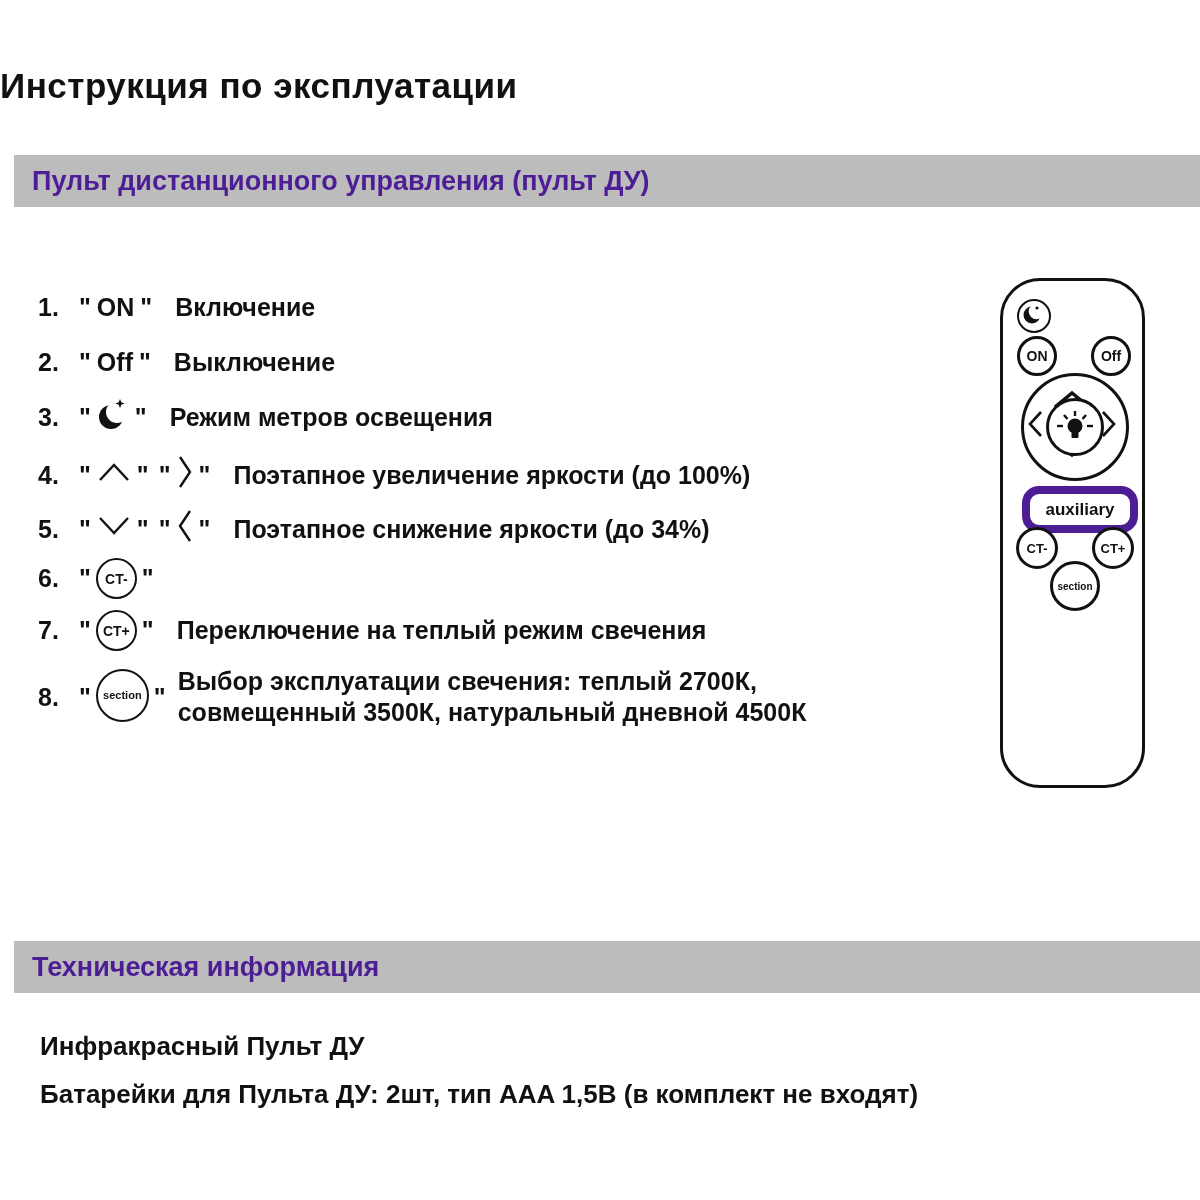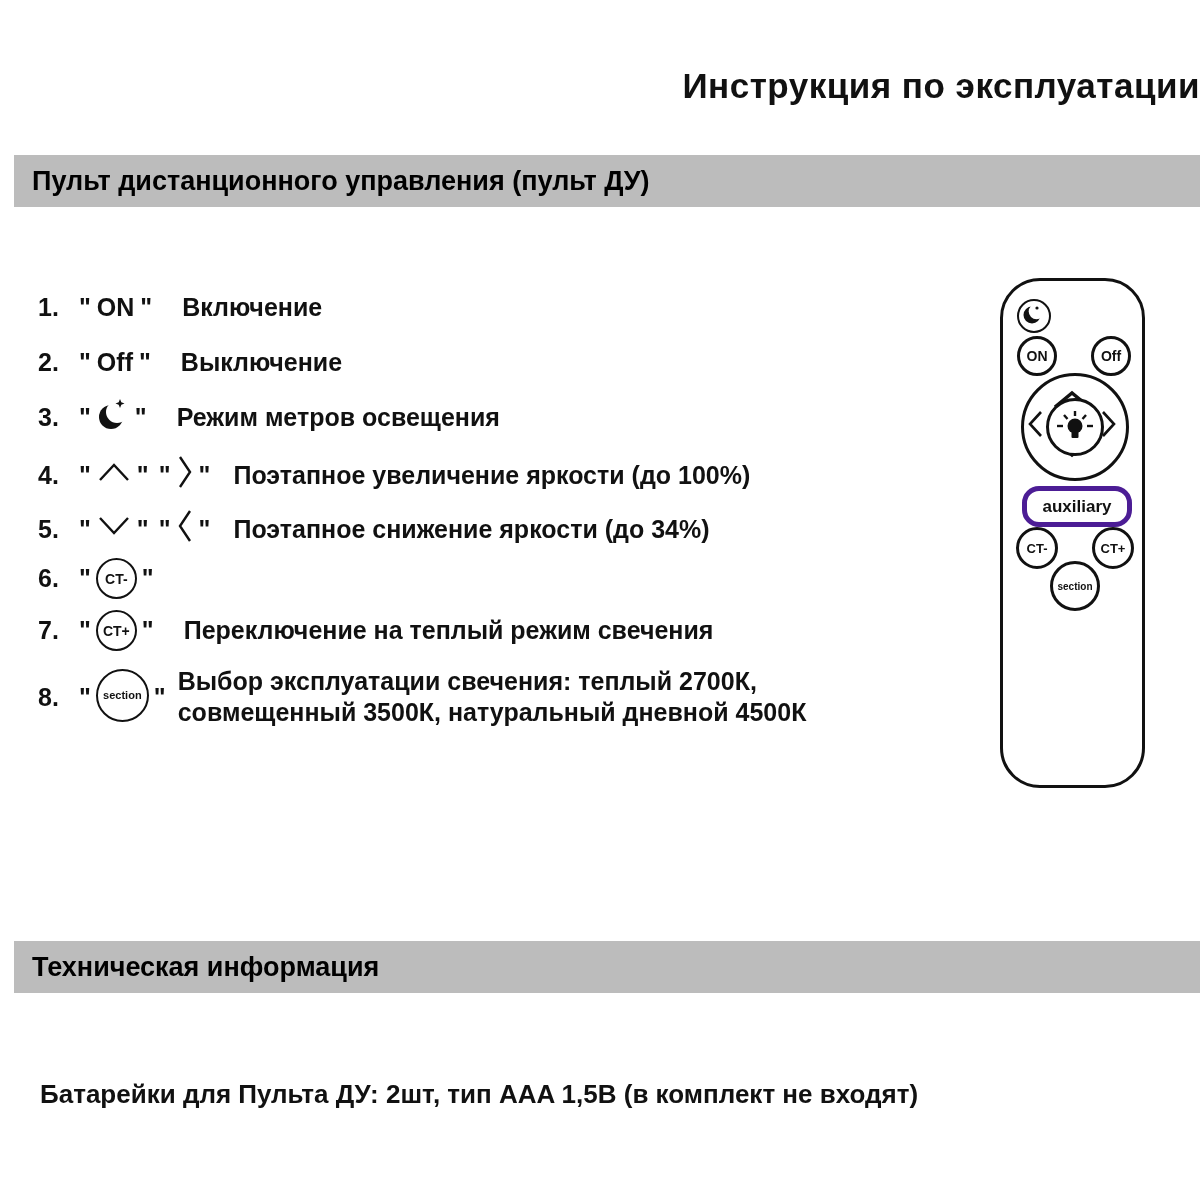--- a/index.html
+++ b/index.html
@@ -1,32 +1,32 @@
 <!DOCTYPE html>
 <html><head>
 <meta charset="utf-8">
 <style>
   html,body{margin:0;padding:0;background:#fff;}
   .page{position:relative;width:1200px;height:1200px;background:#fff;overflow:hidden;
         font-family:"Liberation Sans",sans-serif;color:#111;font-weight:700;}
 
-  .title{position:absolute;top:66px;left:0;width:100%;text-align:right;
+  .title{position:absolute;top:66px;left:0;width:100%;text-align:left;
          font-size:35px;letter-spacing:.5px;}
 
   .bar{position:absolute;left:14px;right:0;height:52px;background:#bcbcbc;
-       display:flex;align-items:center;padding-left:18px;font-size:27px;color:#000000;}
+       display:flex;align-items:center;padding-left:18px;font-size:27px;color:#4c1d95;}
   .bar1{top:155px;}
   .bar2{top:941px;}
 
   .row{position:absolute;left:38px;display:flex;align-items:center;
        font-size:25px;white-space:nowrap;}
   .num{width:36px;flex:none;}
   .q{margin:0 5px;}
   .key{margin:0 1px;}
-  .desc{margin-left:25px;}
+  .desc{margin-left:18px;}
   .desc-gap{margin-left:18px;}
 
   .icn{display:inline-block;vertical-align:middle;}
 
   .circle-inline{display:inline-flex;align-items:center;justify-content:center;
        border:2.5px solid #111;border-radius:50%;flex:none;}
   .ct-inline{width:37px;height:37px;font-size:14px;letter-spacing:0;}
   .section-inline{width:49px;height:49px;font-size:11px;margin-top:-4px;}
 
   .desc-block{margin-left:7px;line-height:31px;white-space:nowrap;}
@@ -37,21 +37,21 @@
           border:3px solid #111;border-radius:40px;background:#fff;}
   .r-circle{position:absolute;border:3px solid #111;border-radius:50%;
             display:flex;align-items:center;justify-content:center;background:#fff;}
   .r-moon{left:14px;top:18px;width:30px;height:30px;border-width:2.5px;}
   .r-on{left:14px;top:55px;width:34px;height:34px;font-size:14px;}
   .r-off{left:88px;top:55px;width:34px;height:34px;font-size:14px;}
   .r-dpad{left:18px;top:92px;width:102px;height:102px;}
   .r-dpad-svg{position:absolute;left:18px;top:92px;width:102px;height:102px;}
   .r-inner{left:43px;top:117px;width:52px;height:52px;}
   .r-aux{position:absolute;left:19px;top:205px;width:100px;height:31px;
-         border:5px solid #4c1d95;border-radius:17px;display:flex;align-items:center;
+         border:8px solid #4c1d95;border-radius:17px;display:flex;align-items:center;
          justify-content:center;font-size:17px;background:#fff;}
   .r-ctm{left:13px;top:246px;width:36px;height:36px;font-size:13px;}
   .r-ctp{left:89px;top:246px;width:36px;height:36px;font-size:13px;}
   .r-sec{left:47px;top:280px;width:44px;height:44px;font-size:10px;}
 
   .tech-line{position:absolute;left:40px;font-size:26px;white-space:nowrap;}
   .tl0{top:1031px;}
   .tl1{top:1079px;}
   .tl2{top:1127px;}
 </style>
@@ -197,15 +197,16 @@
     <div class="r-aux">auxiliary</div>
     <div class="r-circle r-ctm">CT-</div>
     <div class="r-circle r-ctp">CT+</div>
     <div class="r-circle r-sec">section</div>
   </div>
 
   <div class="bar bar2">
     <span>Техническая информация</span>
   </div>
 
+  <div class="tech-line tl0">Инфракрасный Пульт ДУ</div>
   <div class="tech-line tl1">Батарейки для Пульта ДУ: 2шт, тип AAA 1,5В (в комплект не входят)</div>
 
 </div>
 
 </body></html>

